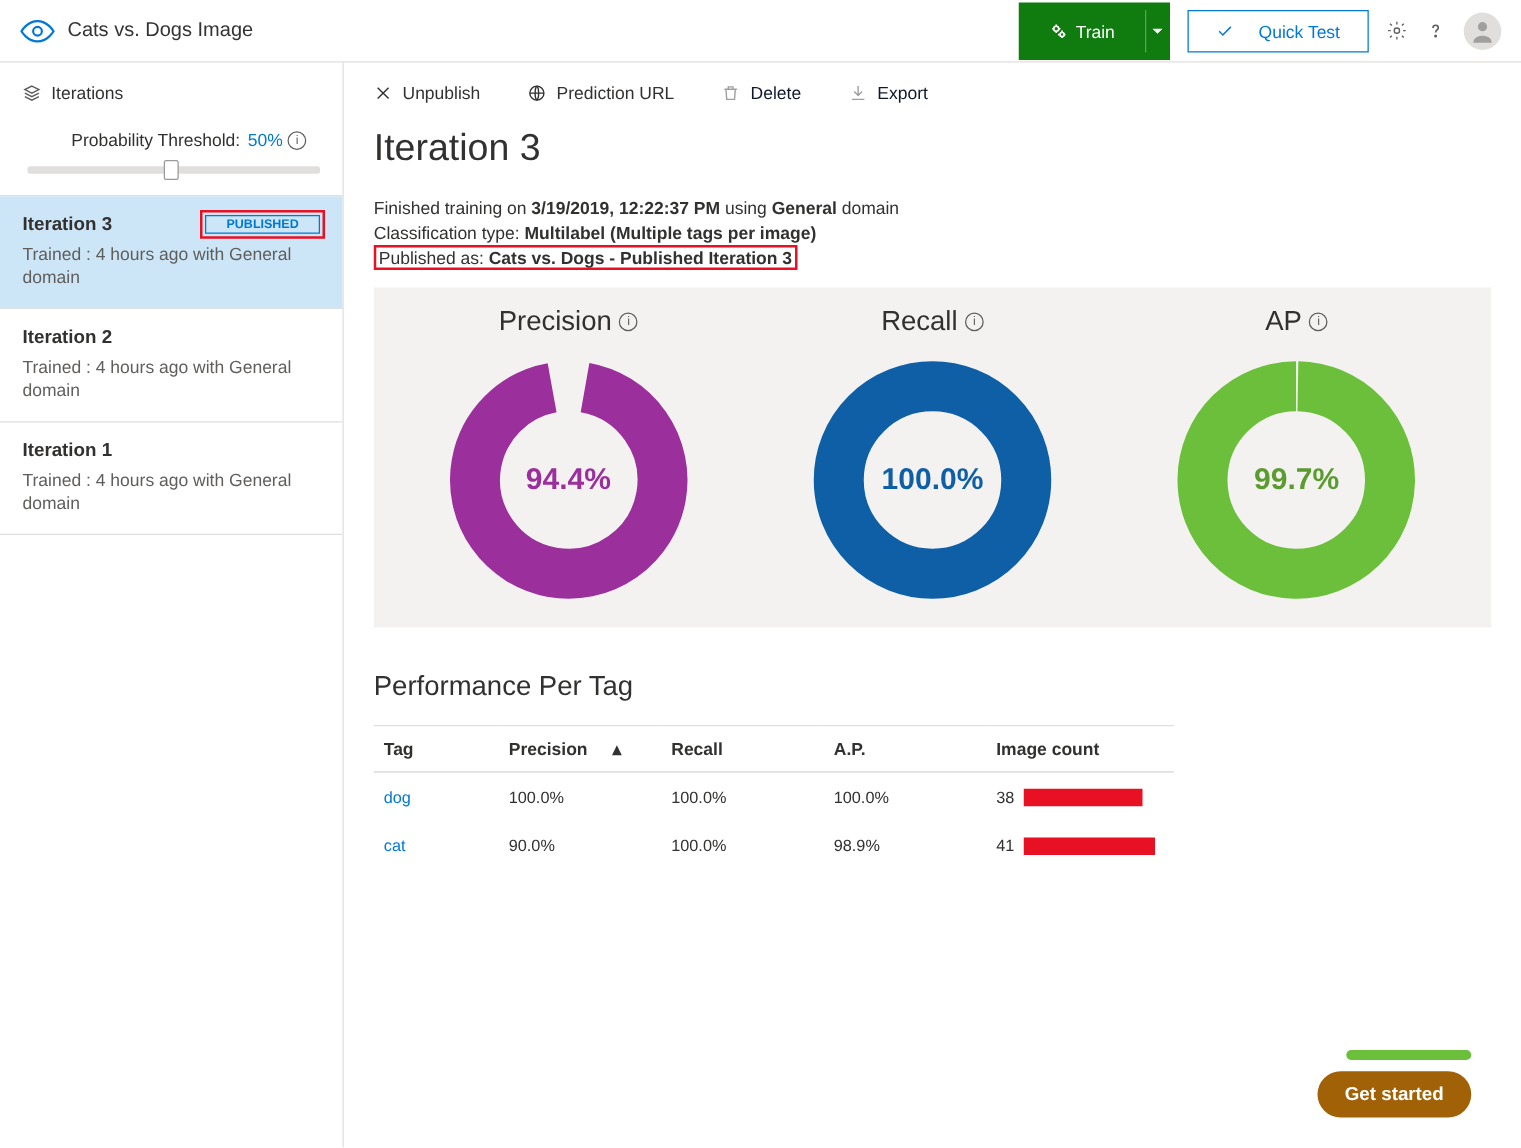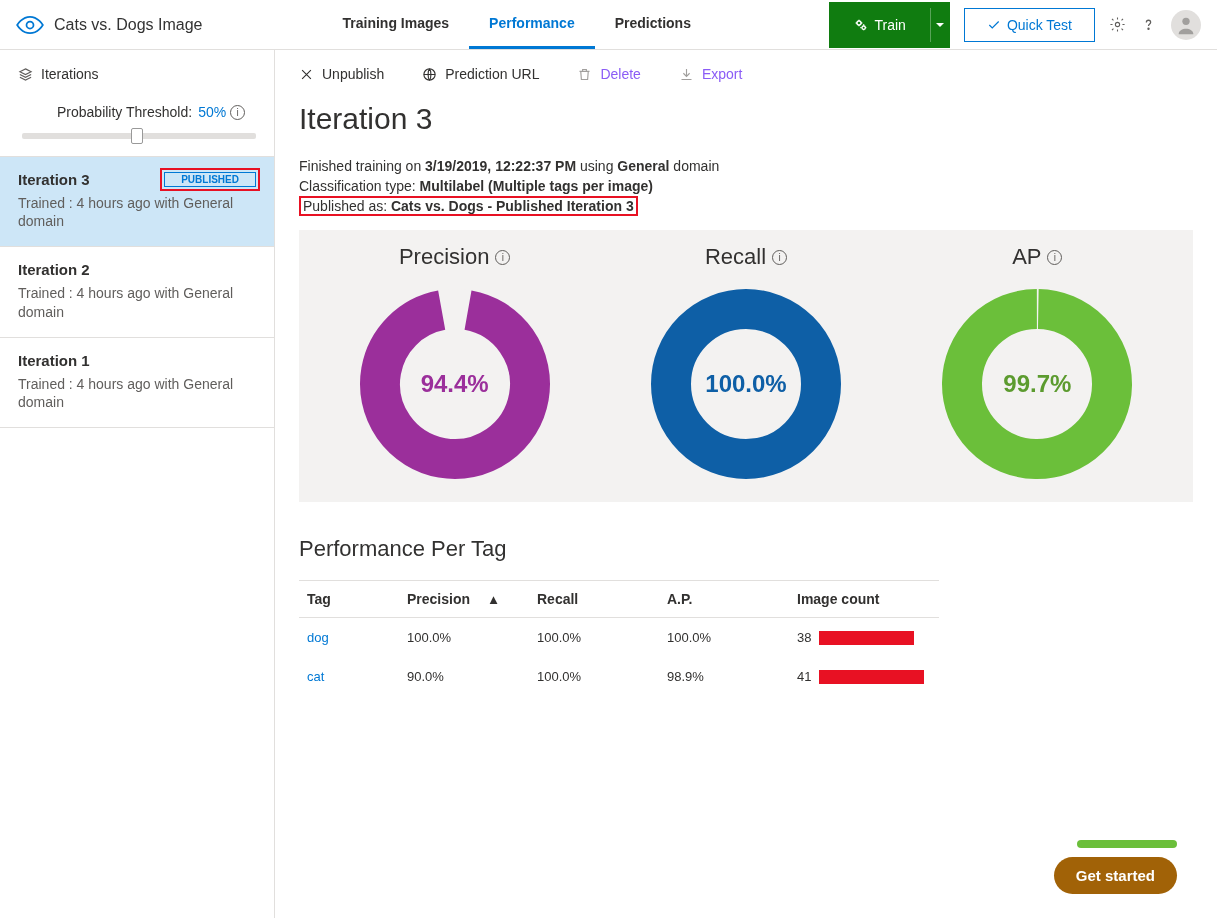--- a/index.html
+++ b/index.html
@@ -7,21 +7,21 @@
   .header { height: 50px; display: flex; align-items: center; border-bottom: 1px solid #e1dfdd; padding: 0 16px; }
   .logo { width: 28px; height: 28px; color: #0078d4; margin-right: 10px; }
   .app-title { font-size: 16px; color: #333; flex-shrink: 0; margin-right: 120px; }
   .tabs { display: flex; align-items: center; height: 100%; }
   .tab { padding: 0 20px; height: 100%; display: flex; align-items: center; cursor: pointer; font-weight: 600; color: #323130; border-bottom: 3px solid transparent; }
   .tab.active { color: #0078d4; border-bottom-color: #0078d4; }
   .header-right { margin-left: auto; display: flex; align-items: center; gap: 14px; }
   .btn-train { background: #107c10; color: #fff; border: none; height: 46px; display: flex; align-items: center; cursor: pointer; }
   .btn-train-main { display: flex; align-items: center; padding: 0 24px; gap: 6px; }
   .btn-train-split { width: 20px; height: 34px; display: flex; align-items: center; justify-content: center; border-left: 1px solid rgba(255,255,255,0.3); }
-  .btn-quick { background: #fff; border: 1px solid #0078d4; color: #0078d4; height: 34px; padding: 0 22px; display: flex; align-items: center; gap: 6px; cursor: pointer; text-align: center; }
+  .btn-quick { background: #fff; border: 1px solid #0078d4; color: #0078d4; height: 34px; padding: 0 22px; display: flex; align-items: center; gap: 20px; cursor: pointer; text-align: center; }
   .hdr-icon { width: 17px; height: 17px; color: #605e5c; cursor: pointer; }
   .avatar { width: 30px; height: 30px; border-radius: 50%; background: #e1dfdd; display: flex; align-items: center; justify-content: center; }
   .main { display: flex; height: calc(918px - 50px); }
   .sidebar { width: 275px; border-right: 1px solid #e1dfdd; display: flex; flex-direction: column; }
   .side-top { padding: 16px 18px 10px 18px; border-bottom: 1px solid #e1dfdd; }
   .side-head { display: flex; align-items: center; gap: 8px; color: #323130; }
   .thresh-row { margin-top: 22px; font-size: 14px; color: #323130; display:flex; align-items:center; gap:4px;margin-left:39px;}
   .thresh-val { color: #0078d4; margin-left: 2px; }
   .slider-wrap { position: relative; height: 20px; margin-top: 6px; padding-left: 4px; }
   .slider-track { height: 6px; background: #e1dfdd; border-radius: 2px; position: relative; top: 7px; }
@@ -29,21 +29,21 @@
   .iter-item { padding: 14px 18px 16px 18px; border-bottom: 1px solid #e1dfdd; cursor: pointer; }
   .iter-item.selected { background: #cde6f7; }
   .iter-title-row { display: flex; align-items: center; justify-content: space-between; }
   .iter-title { font-size: 15px; font-weight: 600; }
   .badge-published { font-size: 10px; font-weight: 700; color: #0078d4; border: 1px solid #0078d4; padding: 1px 16px; }
   .highlight-red { outline: 2px solid #e81123; outline-offset: 2px; }
   .iter-sub { margin-top: 6px; font-size: 14px; color: #605e5c; line-height: 1.3; }
   .content { flex: 1; padding: 0 0 20px 0; overflow: hidden; position:relative;}
   .toolbar { height: 48px; display: flex; align-items: center; gap: 38px; padding-left: 24px; }
   .tb-item { display: flex; align-items: center; gap: 8px; cursor: pointer; color: #323130; }
-  .tb-item.disabled { color: #8b5cf6; cursor: default; }
+  .tb-item.disabled { color: #0f172a; cursor: default; }
   .tb-icon { width: 15px; height: 15px; }
   .page { padding: 4px 24px 0 24px; }
   h1.iter-heading { font-size: 30px; font-weight: 400; margin-bottom: 22px; }
   .meta-line { font-size: 14px; color: #323130; margin-bottom: 4px; }
   .meta-line b { font-weight: 700; }
   .pub-line-wrap { display:inline; border: 2px solid #e81123; padding: 0 2px; }
   .metrics-panel { background: #f3f2f1; margin-top: 16px; padding: 14px 10px 18px 10px; display: flex; justify-content: space-around; }
   .metric-col { text-align: center; width: 250px; }
   .metric-title { font-size: 22px; color: #323130; display:flex; justify-content:center; align-items:center; gap:6px;}
   .donut-wrap { position: relative; width: 200px; height: 200px; margin: 14px auto 0 auto; }
@@ -65,25 +65,20 @@
 </style>
 </head>
 <body>
 
 <div class="header">
   <svg class="logo" viewBox="0 0 24 24" fill="none" stroke="currentColor" stroke-width="1.5">
       <path d="M1 12s4-7 11-7 11 7 11 7-4 7-11 7S1 12 1 12z"></path>
       <circle cx="12" cy="12" r="3"></circle>
     </svg>
   <div class="app-title">Cats vs. Dogs Image</div>
-  <div class="tabs">
-    <div class="tab">Training Images</div>
-    <div class="tab active">Performance</div>
-    <div class="tab">Predictions</div>
-  </div>
   <div class="header-right">
     <div class="btn-train">
       <div class="btn-train-main">
         <svg width="16" height="16" viewBox="0 0 24 24" fill="none" stroke="#fff" stroke-width="2">
             <circle cx="9" cy="9" r="3"></circle>
             <circle cx="16" cy="16" r="2.5"></circle>
             <path d="M9 4v2M9 12v2M4 9h2M12 9h2M16 11v2M16 18v2M11 16h2M18 16h2"></path>
           </svg>
         <span>Train</span>
       </div>

